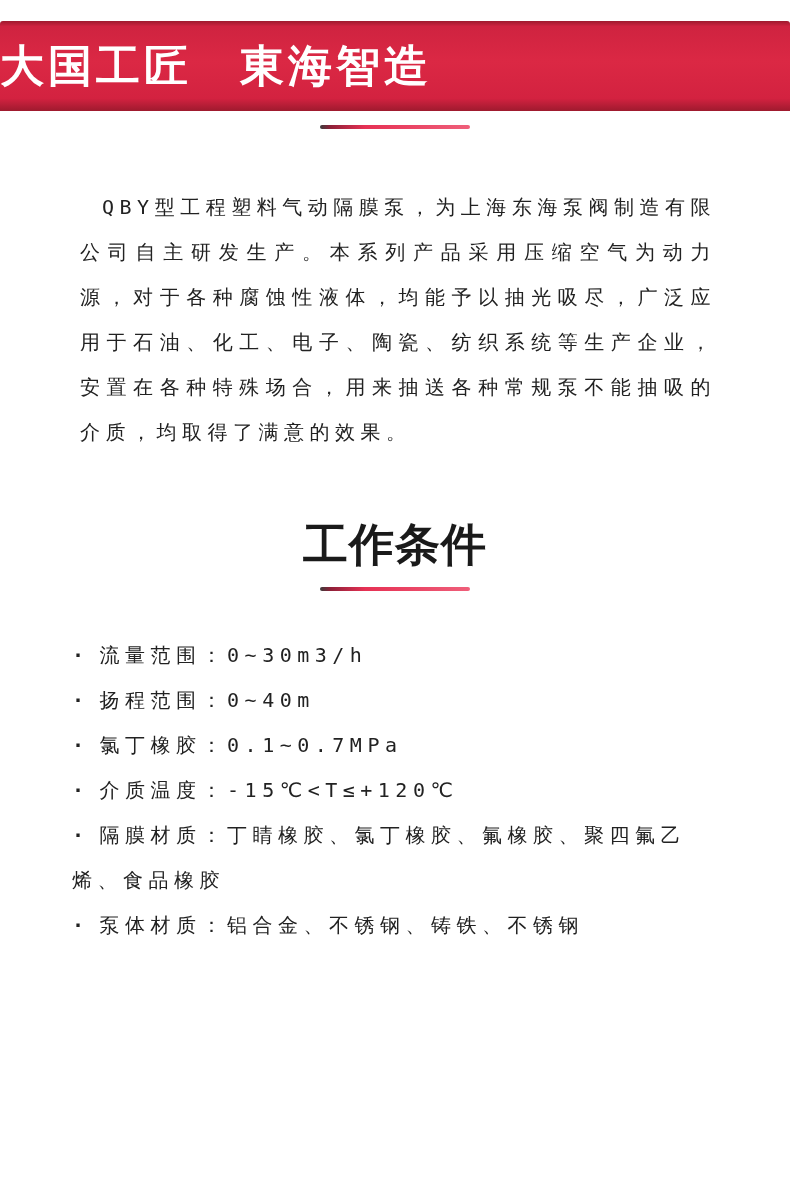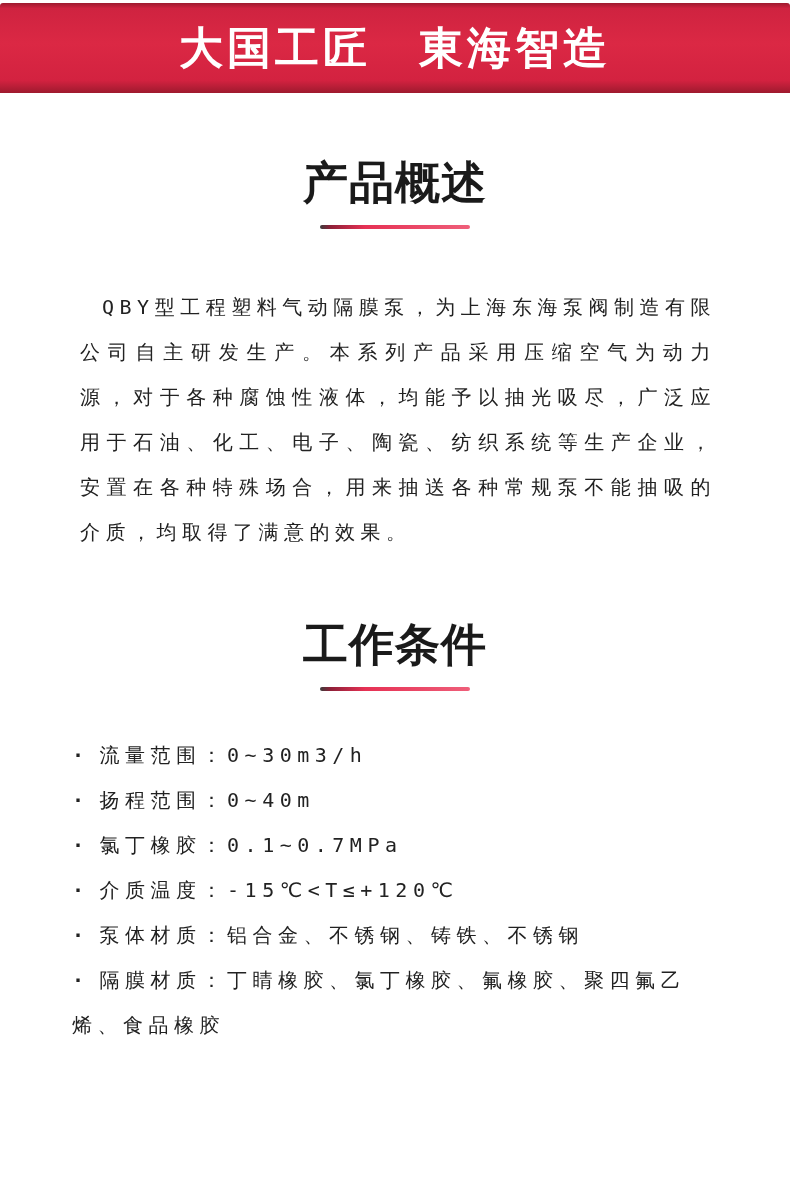--- a/index.html
+++ b/index.html
@@ -17,26 +17,25 @@
     color: var(--text-color);
   }
   .page {
     width: 790px;
     min-height: 1203px;
     margin: 0 auto;
     background: #ffffff;
     overflow: hidden;
   }
   .banner {
-    margin-top: 3px;
+    margin-top: 21px;
     height: 90px;
     width: 100%;
     display: flex;
     align-items: center;
-    justify-content: center;
     background: linear-gradient(180deg,
       var(--banner-red-dark) 0%,
       #cf2340 6%,
       #db2844 45%,
       #d32240 86%,
       var(--banner-red-dark) 100%);
     border-radius: 3px 3px 0 0;
   }
   .banner-title {
     color: #ffffff;
@@ -98,21 +97,20 @@
 </style>
 </head>
 <body>
 
 <div class="page">
 
   <div class="banner">
     <div class="banner-title">大国工匠　東海智造</div>
   </div>
 
-  <div class="section-title overview">产品概述</div>
   <div class="title-underline"></div>
 
   <p class="overview-paragraph">QBY型工程塑料气动隔膜泵，为上海东海泵阀制造有限公司自主研发生产。本系列产品采用压缩空气为动力源，对于各种腐蚀性液体，均能予以抽光吸尽，广泛应用于石油、化工、电子、陶瓷、纺织系统等生产企业，安置在各种特殊场合，用来抽送各种常规泵不能抽吸的介质，均取得了满意的效果。</p>
 
   <div class="section-title conditions">工作条件</div>
   <div class="title-underline"></div>
 
   <div class="cond-list">
     <div class="cond-item">
       <span class="bullet">·</span><span>流量范围：0~30m3/h</span>
@@ -120,20 +118,20 @@
     <div class="cond-item">
       <span class="bullet">·</span><span>扬程范围：0~40m</span>
     </div>
     <div class="cond-item">
       <span class="bullet">·</span><span>氯丁橡胶：0.1~0.7MPa</span>
     </div>
     <div class="cond-item">
       <span class="bullet">·</span><span>介质温度：-15℃&lt;T≤+120℃</span>
     </div>
     <div class="cond-item">
-      <span class="bullet">·</span><span>泵体材质：铝合金、不锈钢、铸铁、不锈钢</span>
+      <span class="bullet">·</span><span>隔膜材质：丁睛橡胶、氯丁橡胶、氟橡胶、聚四氟乙烯、食品橡胶</span>
     </div>
     <div class="cond-item">
-      <span class="bullet">·</span><span>隔膜材质：丁睛橡胶、氯丁橡胶、氟橡胶、聚四氟乙烯、食品橡胶</span>
+      <span class="bullet">·</span><span>泵体材质：铝合金、不锈钢、铸铁、不锈钢</span>
     </div>
   </div>
 
 </div>
 
 </body></html>

